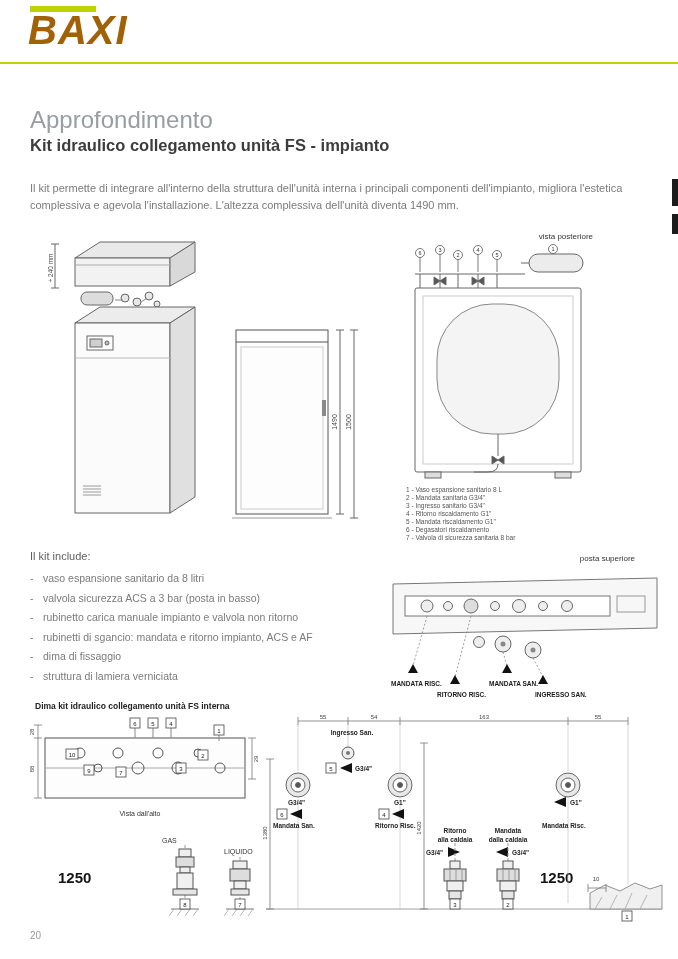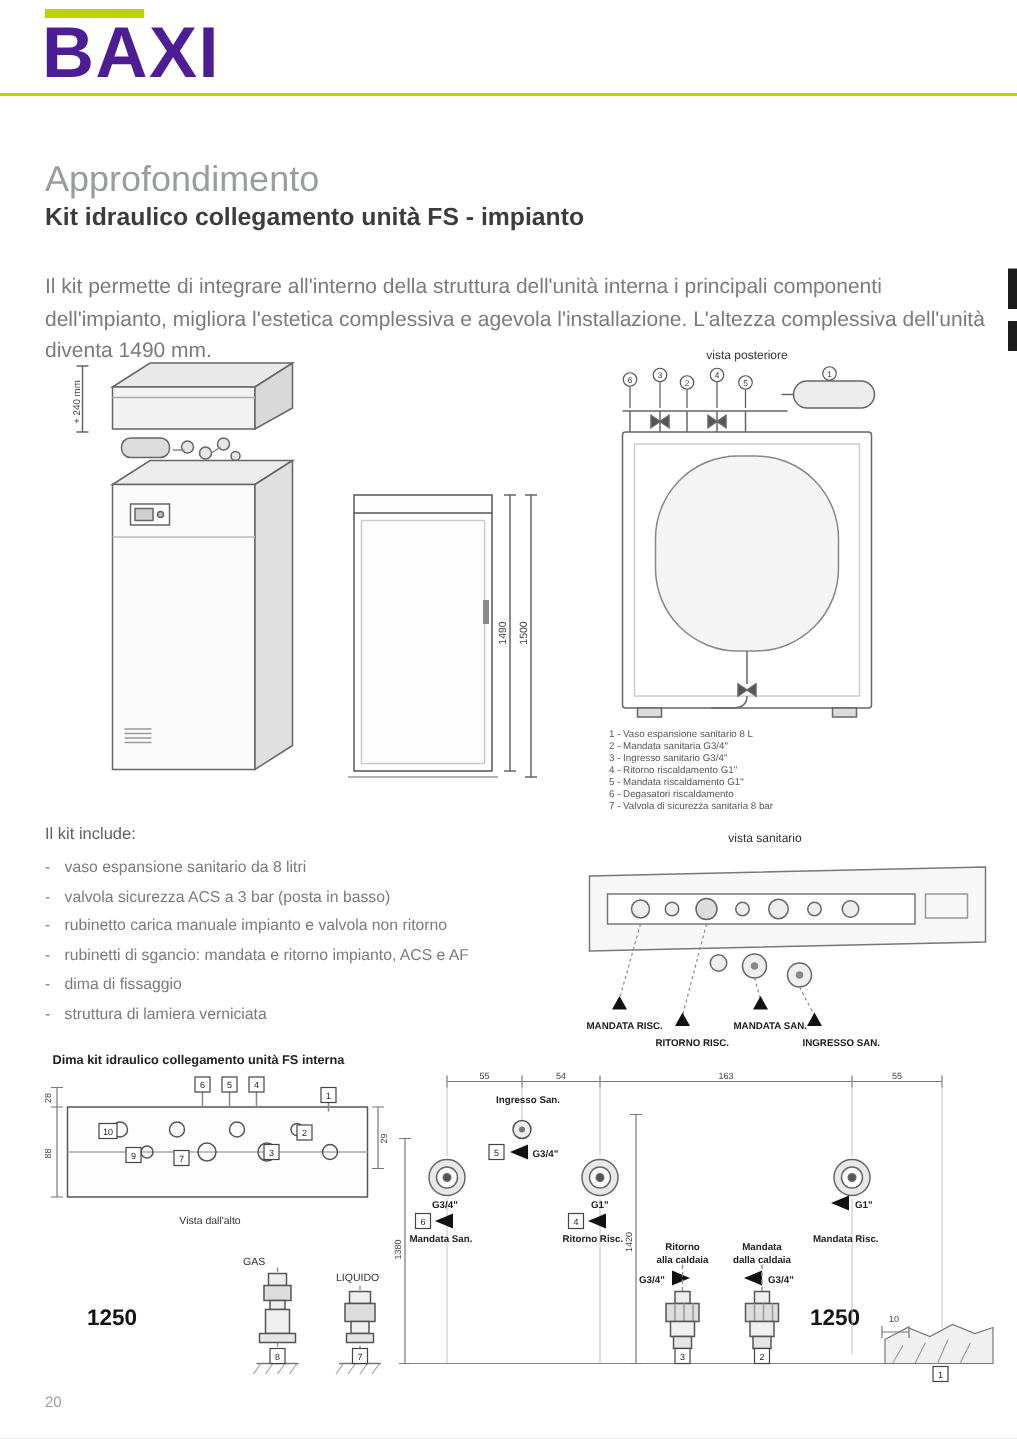--- a/index.html
+++ b/index.html
@@ -3,28 +3,28 @@
 <meta charset="utf-8">
 <style>
   html,body{margin:0;padding:0;background:#e8e8e8;}
   .page{
     position:relative;width:678px;height:959px;background:#ffffff;
     font-family:"Liberation Sans",sans-serif;overflow:hidden;margin:0 auto;
     box-shadow:0 0 4px rgba(0,0,0,.2);
   }
   svg text{font-family:"Liberation Sans",sans-serif;}
   .logo-accent{position:absolute;left:30px;top:6px;width:66px;height:6px;background:#bfd203;}
-  .logo{position:absolute;left:28px;top:8px;font-size:48px;font-weight:800;letter-spacing:1px;color:#4c1d95;}
+  .logo{position:absolute;left:28px;top:8px;font-size:40px;font-weight:800;letter-spacing:1px;color:#a16207;font-style:italic;}
   .header-rule{position:absolute;left:0;top:62px;width:678px;height:2px;background:#bfd203;}
   .edge-tab-1{position:absolute;right:0;top:179px;width:6px;height:27px;background:#1c1c1c;}
   .edge-tab-2{position:absolute;right:0;top:214px;width:6px;height:20px;background:#1c1c1c;}
   .section-title{position:absolute;left:30px;top:106px;font-size:24px;font-weight:400;color:#989da0;}
   .subtitle{position:absolute;left:30px;top:136px;font-size:16.5px;font-weight:700;color:#3c3c3c;}
-  .intro{position:absolute;left:30px;top:180px;width:628px;font-size:14px;line-height:1.55;color:#7b7b7b;}
-  .fig-title{position:absolute;font-size:8px;color:#333;text-align:center;}
+  .intro{position:absolute;left:30px;top:180px;width:628px;font-size:11px;line-height:1.55;color:#7b7b7b;}
+  .fig-title{position:absolute;font-size:8px;color:#333;text-align:right;}
   .rear-legend{position:absolute;left:406px;top:486px;width:250px;font-size:6.5px;line-height:8px;color:#555;}
   .rear-legend span{display:block;}
   .kit-heading{position:absolute;left:30px;top:550px;font-size:11px;color:#5f5f5f;}
   .kit-list{position:absolute;left:30px;top:572px;width:330px;margin:0;padding:0;list-style:none;}
   .kit-list li{position:relative;padding-left:13px;margin-bottom:7.5px;font-size:10.5px;color:#7b7b7b;}
   .kit-list li::before{content:"-";position:absolute;left:0;color:#7b7b7b;}
   .dima-title{position:absolute;left:35px;top:701px;font-size:8.5px;font-weight:700;color:#222;}
   .page-number{position:absolute;left:30px;top:930px;font-size:10px;color:#9a9a9a;}
   .abs{position:absolute;}
 </style>
@@ -168,21 +168,21 @@
   <div class="kit-heading">Il kit include:</div>
   <ul class="kit-list">
     <li>vaso espansione sanitario da 8 litri</li>
     <li>valvola sicurezza ACS a 3 bar (posta in basso)</li>
     <li>rubinetto carica manuale impianto e valvola non ritorno</li>
     <li>rubinetti di sgancio: mandata e ritorno impianto, ACS e AF</li>
     <li>dima di fissaggio</li>
     <li>struttura di lamiera verniciata</li>
   </ul>
 
-  <div class="fig-title" style="left:385px;top:554px;width:250px;">vista sanitario</div>
+  <div class="fig-title" style="left:385px;top:554px;width:250px;">posta superiore</div>
   <svg class="abs" style="left:385px;top:566px;" width="280" height="140" viewBox="0 0 280 140">
     <g>
       <polygon points="8,18 272,12 272,62 8,68" fill="#f7f7f7" stroke="#777" stroke-width="1"></polygon>
       <rect x="20" y="30" width="205" height="20" fill="#fff" stroke="#777"></rect>
       <rect x="232" y="30" width="28" height="16" fill="none" stroke="#999"></rect>
       <circle cx="42" cy="40" r="6" fill="#eee" stroke="#666"></circle>
       <circle cx="63" cy="40" r="4.5" fill="#eee" stroke="#666"></circle>
       <circle cx="86" cy="40" r="7" fill="#ddd" stroke="#666"></circle>
       <circle cx="110" cy="40" r="4.5" fill="#eee" stroke="#666"></circle>
       <circle cx="134" cy="40" r="6.5" fill="#eee" stroke="#666"></circle>

